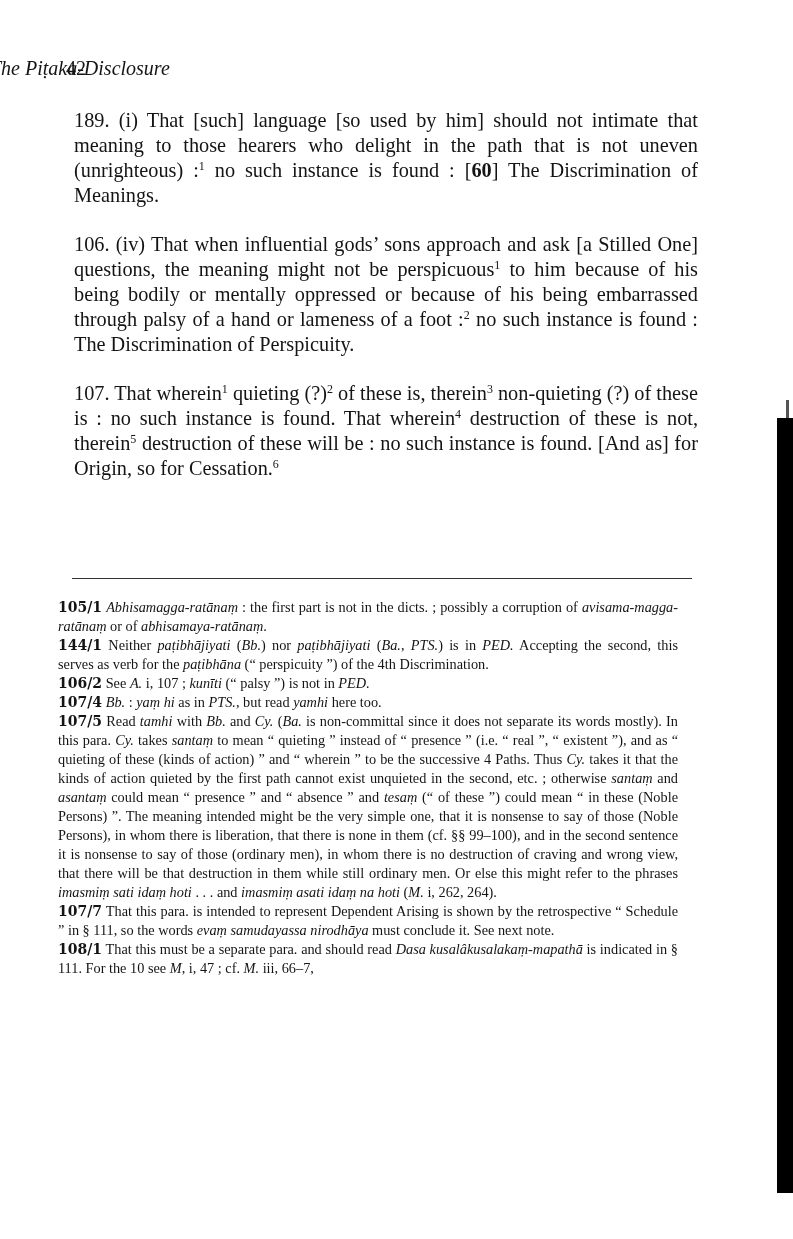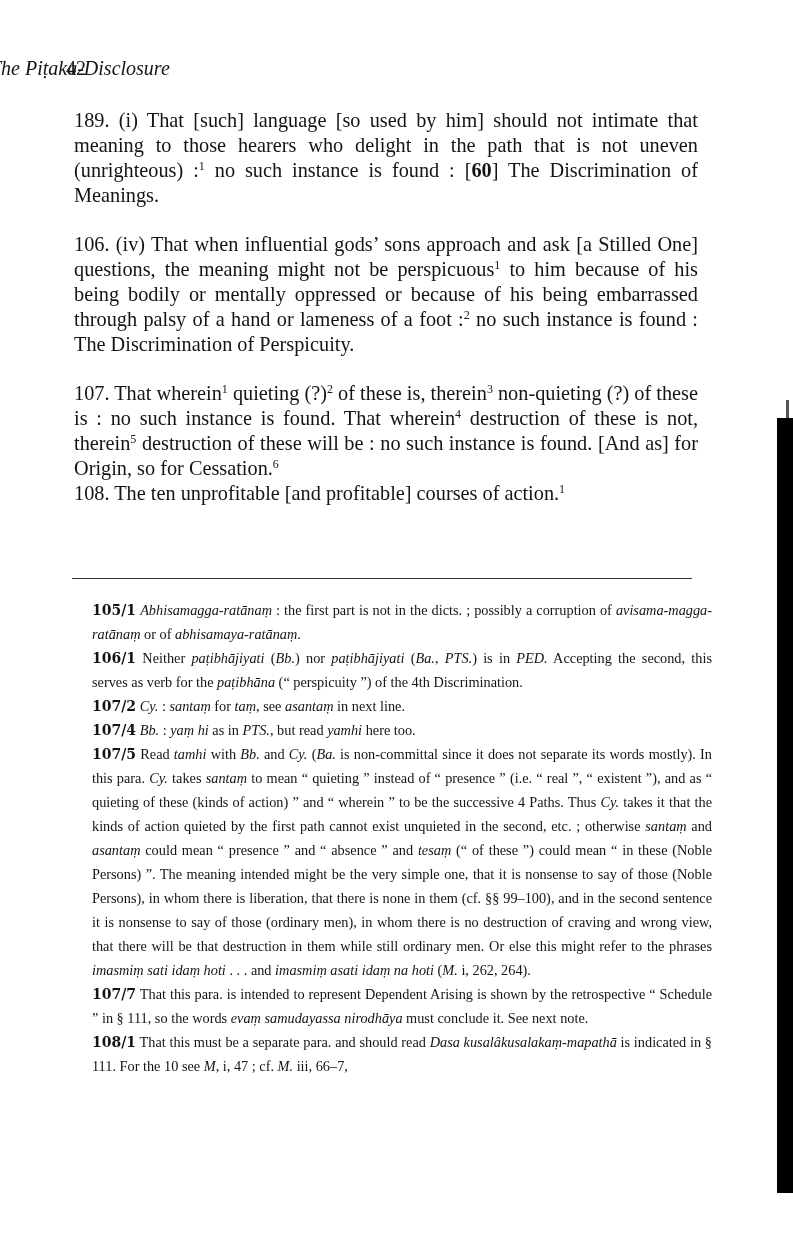--- a/index.html
+++ b/index.html
@@ -9,48 +9,47 @@
     }
     .page-number { position: absolute; left: 66px; top: 57px; font-size: 20px; }
     .running-head { position: absolute; left: 0; width: 735px; top: 57px; text-align: left; font-size: 20px; font-style: italic; }
     .running-head span { margin-left: -10px; }
     .main { position: absolute; left: 74px; width: 624px; top: 108px; font-size: 20.3px; line-height: 25px; text-align: justify; }
     .main p { margin: 0; }
     .main p.gap { margin-bottom: 24px; }
     .main p.last { margin-top: 0; }
     sup { font-size: 12px; line-height: 0; vertical-align: 7px; }
     .rule { position: absolute; left: 72px; width: 620px; top: 578px; height: 1px; background: #333; }
-    .notes { position: absolute; left: 92px; width: 620px; top: 598px; font-size: 14.3px; line-height: 24px; text-align: justify; }
+    .notes { position: absolute; left: 58px; width: 620px; top: 598px; font-size: 14.3px; line-height: 19px; text-align: justify; }
     .notes p { margin: 0; }
     .notes b { font-family: "DejaVu Serif", serif; font-size: 14px; }
     .strip { position: absolute; right: 0; top: 418px; width: 16px; height: 775px; background: #000; }
     .strip-top { position: absolute; right: 4px; top: 400px; width: 3px; height: 30px; background: #555; }
   </style>
 </head>
 <body>
 
 <div class="page-number">42</div>
 <div class="running-head"><span>The Piṭaka-Disclosure</span></div>
 
 <div class="main">
   <p class="gap"><span>189. (i) That [such] language [so used by him] should not intimate that meaning to those hearers who delight in the path that is not uneven (unrighteous) :</span><sup>1</sup><span> no such instance is found : [</span><b>60</b><span>] The Discrimination of Meanings.</span></p>
 
   <p class="gap"><span>106. (iv) That when influential gods’ sons approach and ask [a Stilled One] questions, the meaning might not be perspicuous</span><sup>1</sup><span> to him because of his being bodily or mentally oppressed or because of his being embarrassed through palsy of a hand or lameness of a foot :</span><sup>2</sup><span> no such instance is found : The Discrimination of Perspicuity.</span></p>
 
   <p><span>107. That wherein</span><sup>1</sup><span> quieting (?)</span><sup>2</sup><span> of these is, therein</span><sup>3</sup><span> non-quieting (?) of these is : no such instance is found. That wherein</span><sup>4</sup><span> destruction of these is not, therein</span><sup>5</sup><span> destruction of these will be : no such instance is found. [And as] for Origin, so for Cessation.</span><sup>6</sup></p>
 
-  <p class="last"><span>108. The ten unprofitable [and profitable] courses of action.</span><sup>1</sup></p>
 </div>
 
 <div class="rule"></div>
 
 <div class="notes" id="notes">
     <p><b>105/1</b><span> <i>Abhisamagga-ratānaṃ</i> : the first part is not in the dicts. ; possibly a corruption of <i>avisama-magga-ratānaṃ</i> or of <i>abhisamaya-ratānaṃ</i>.</span></p>
-    <p><b>106/1</b><span> Neither <i>paṭibhājiyati</i> (<i>Bb.</i>) nor <i>paṭibhājiyati</i> (<i>Ba.</i>, <i>PTS.</i>) is in <i>PED.</i> Accepting the second, this serves as verb for the <i>paṭibhāna</i> (“ perspicuity ”) of the 4th Discrimination.</span></p>
-    <p><b>107/2</b><span> <i>Cy.</i> : <i>santaṃ</i> for <i>taṃ</i>, see <i>asantaṃ</i> in next line.</span></p>
+    <p><b>144/1</b><span> Neither <i>paṭibhājiyati</i> (<i>Bb.</i>) nor <i>paṭibhājiyati</i> (<i>Ba.</i>, <i>PTS.</i>) is in <i>PED.</i> Accepting the second, this serves as verb for the <i>paṭibhāna</i> (“ perspicuity ”) of the 4th Discrimination.</span></p>
+    <p><b>106/2</b><span> See <i>A.</i> i, 107 ; <i>kunīti</i> (“ palsy ”) is not in <i>PED.</i></span></p>
     <p><b>107/4</b><span> <i>Bb.</i> : <i>yaṃ hi</i> as in <i>PTS.</i>, but read <i>yamhi</i> here too.</span></p>
     <p><b>107/5</b><span> Read <i>tamhi</i> with <i>Bb.</i> and <i>Cy.</i> (<i>Ba.</i> is non-committal since it does not separate its words mostly). In this para. <i>Cy.</i> takes <i>santaṃ</i> to mean “ quieting ” instead of “ presence ” (i.e. “ real ”, “ existent ”), and as “ quieting of these (kinds of action) ” and “ wherein ” to be the successive 4 Paths. Thus <i>Cy.</i> takes it that the kinds of action quieted by the first path cannot exist unquieted in the second, etc. ; otherwise <i>santaṃ</i> and <i>asantaṃ</i> could mean “ presence ” and “ absence ” and <i>tesaṃ</i> (“ of these ”) could mean “ in these (Noble Persons) ”. The meaning intended might be the very simple one, that it is nonsense to say of those (Noble Persons), in whom there is liberation, that there is none in them (cf. §§ 99–100), and in the second sentence it is nonsense to say of those (ordinary men), in whom there is no destruction of craving and wrong view, that there will be that destruction in them while still ordinary men. Or else this might refer to the phrases <i>imasmiṃ sati idaṃ hoti</i> . . . and <i>imasmiṃ asati idaṃ na hoti</i> (<i>M.</i> i, 262, 264).</span></p>
     <p><b>107/7</b><span> That this para. is intended to represent Dependent Arising is shown by the retrospective “ Schedule ” in § 111, so the words <i>evaṃ samudayassa nirodhāya</i> must conclude it. See next note.</span></p>
     <p><b>108/1</b><span> That this must be a separate para. and should read <i>Dasa kusalâkusalakaṃ-mapathā</i> is indicated in § 111. For the 10 see <i>M</i>, i, 47 ; cf. <i>M.</i> iii, 66–7,</span></p>
   </div>
 
 <div class="strip-top"></div>
 <div class="strip"></div>
 
 </body></html>

